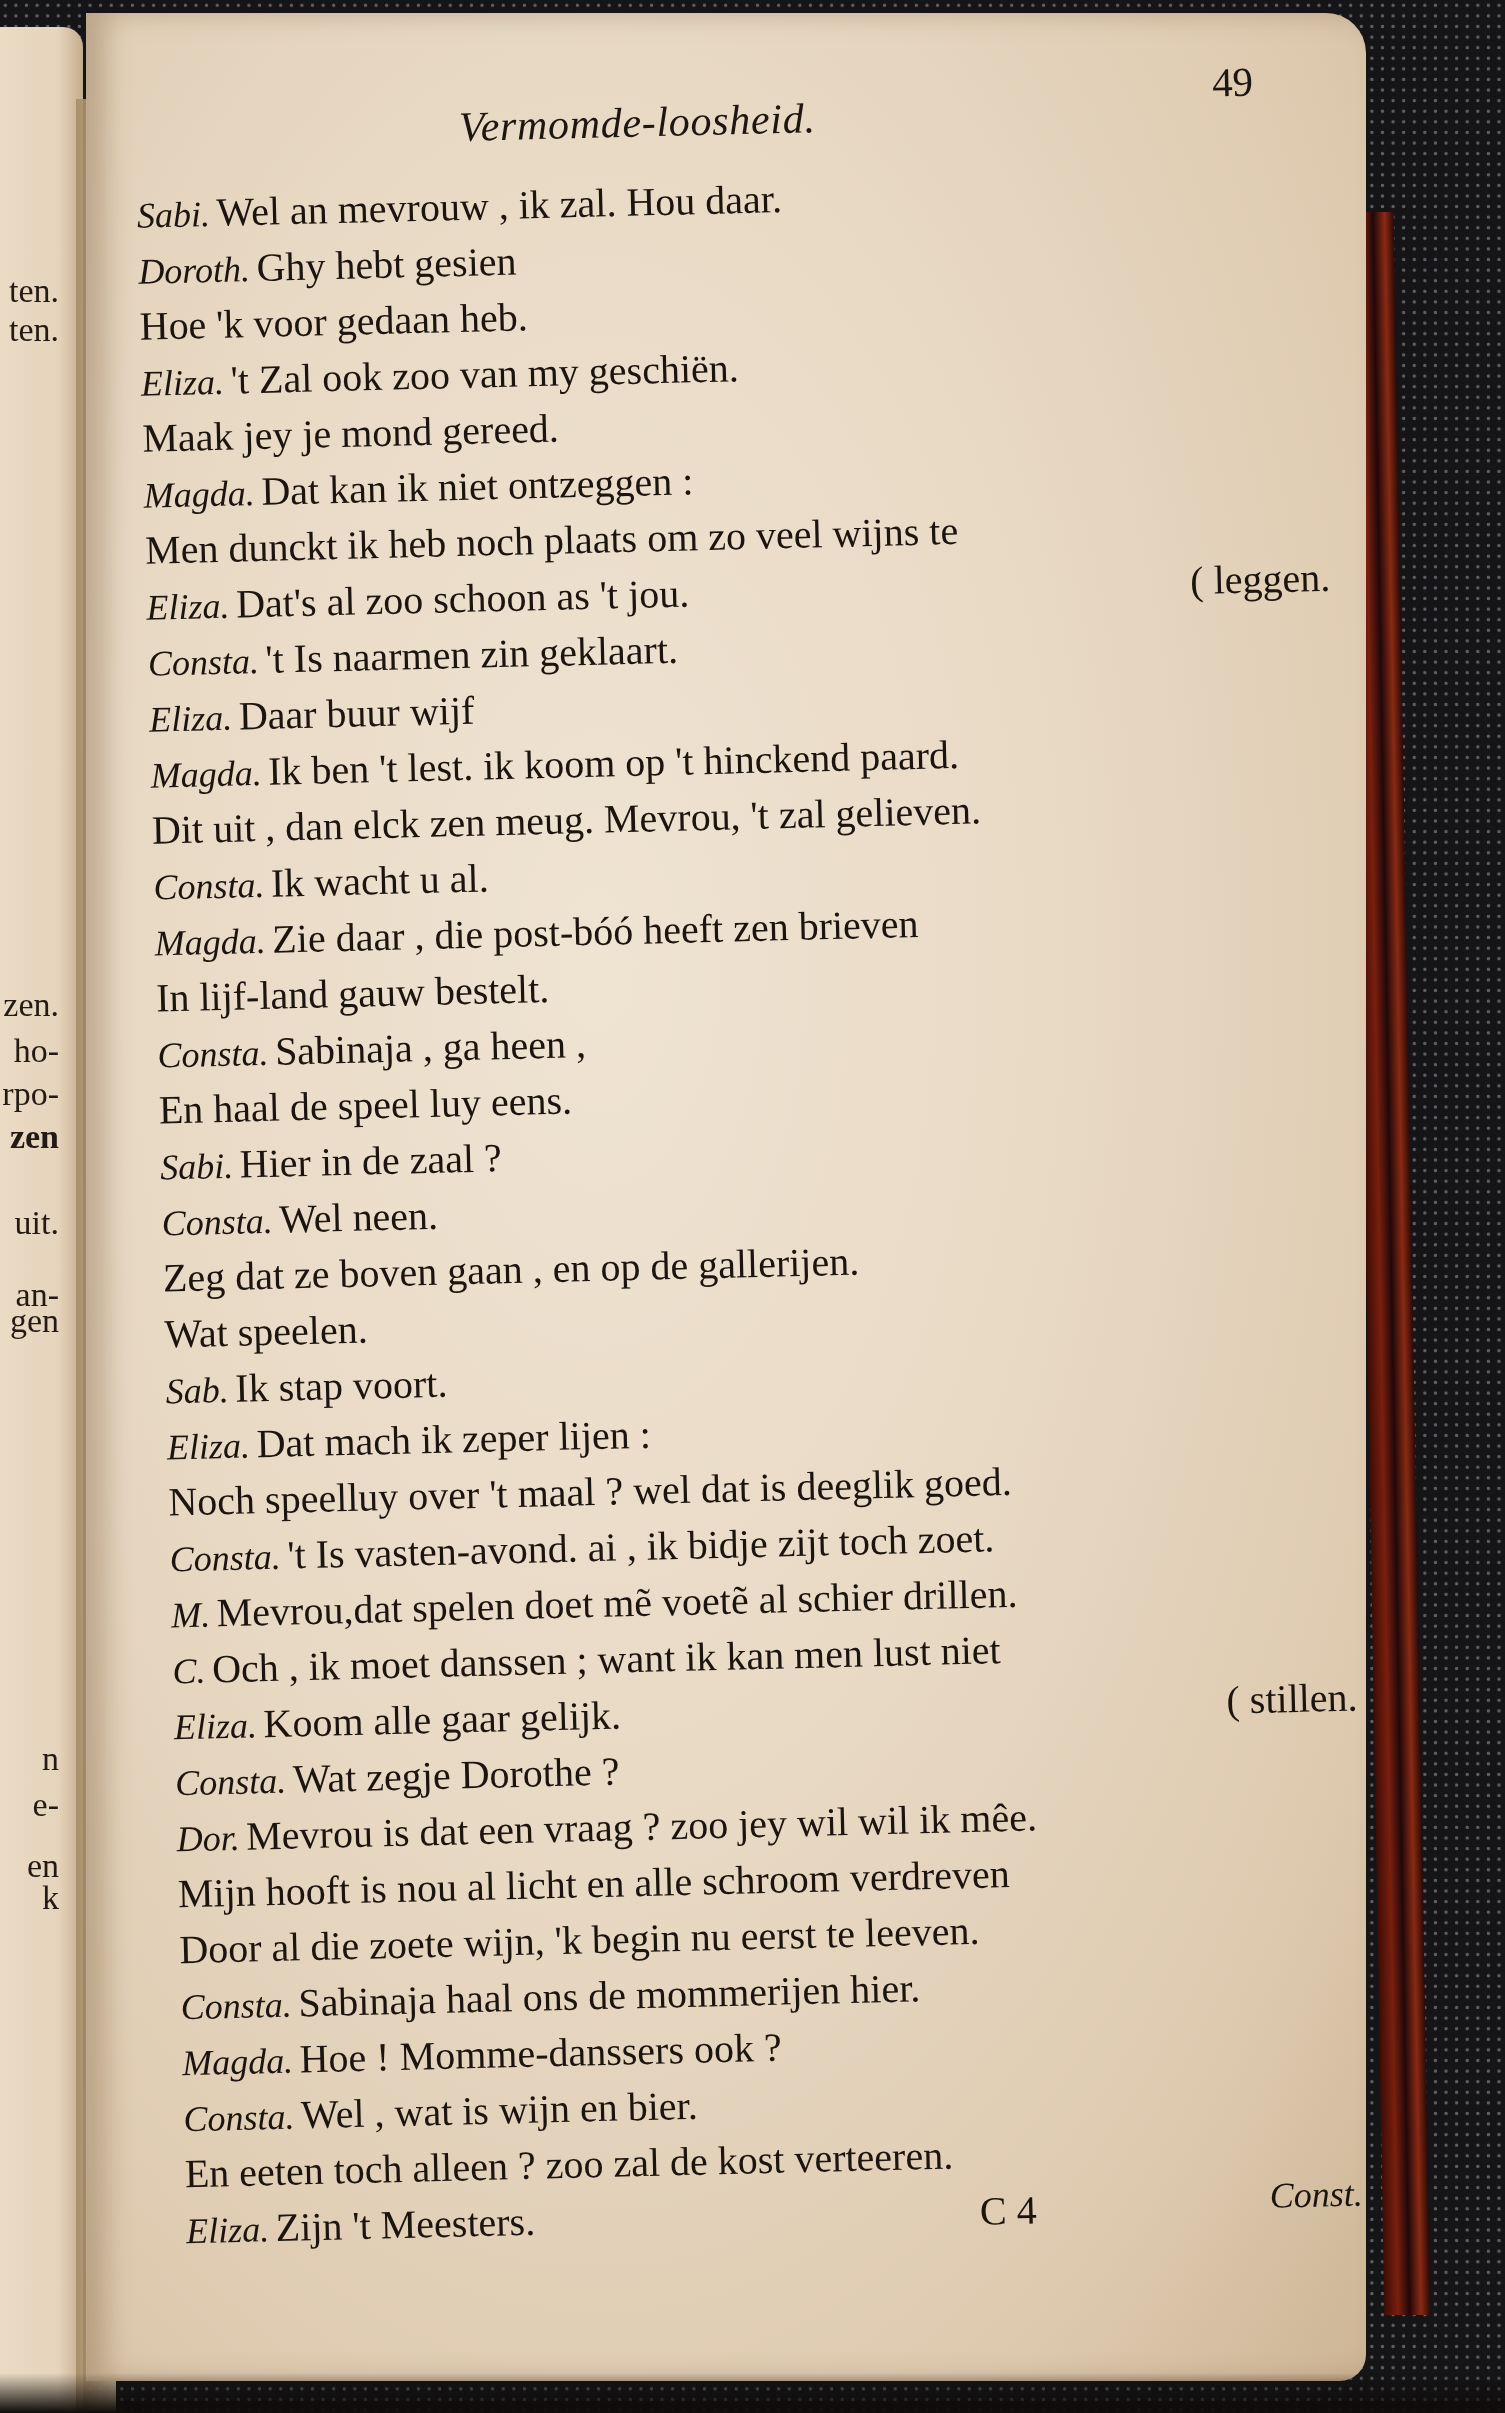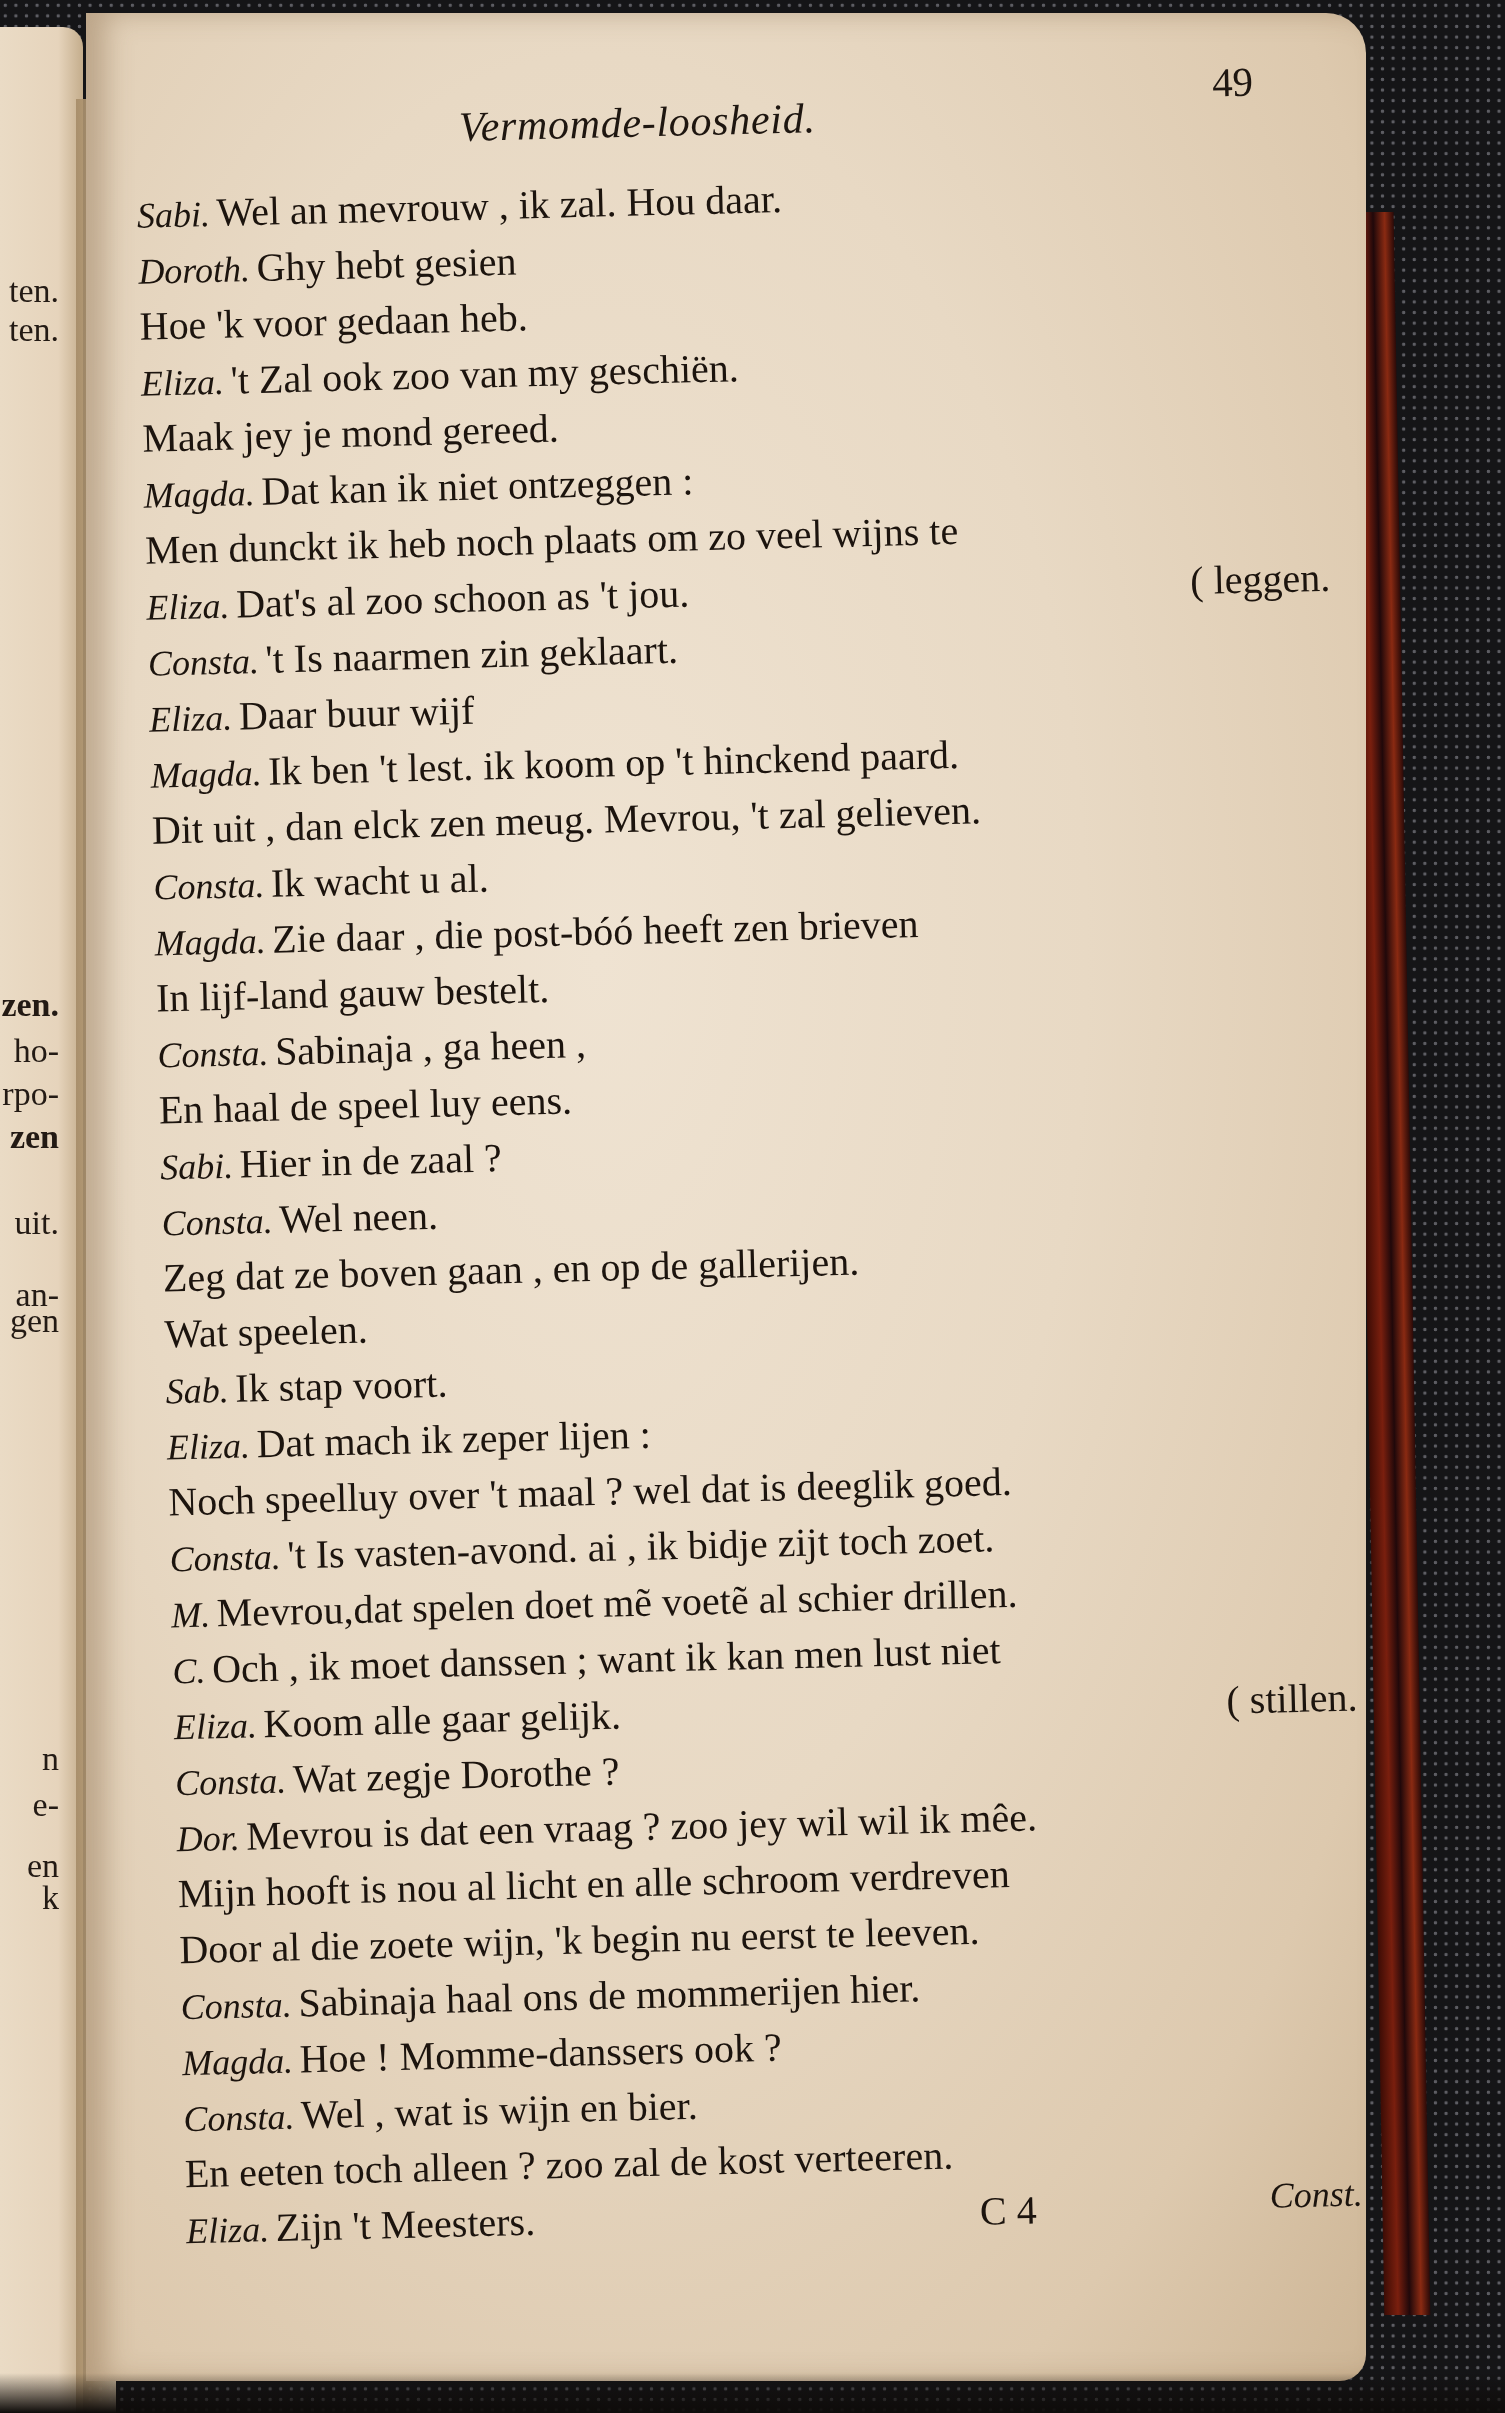--- a/index.html
+++ b/index.html
@@ -83,21 +83,21 @@
   }
 </style>
 </head>
 <body>
 
 <div class="fabric"></div>
 
 <div class="left-page" id="left-page">
     <span class="frag" style="top: 245px;">ten.</span>
     <span class="frag" style="top: 284px;">ten.</span>
-    <span class="frag" style="top: 959px; font-weight: bold;">zen.</span>
+    <span class="frag" style="top: 959px;">zen.</span>
     <span class="frag" style="top: 1005px;">ho-</span>
     <span class="frag" style="top: 1048px;">rpo-</span>
     <span class="frag" style="top: 1091px; font-weight: bold;">zen</span>
     <span class="frag" style="top: 1177px; text-align: center;">uit.</span>
     <span class="frag" style="top: 1220px; margin-top: 29px;">an-</span>
     <span class="frag" style="top: 1263px; margin-top: 12px;">gen</span>
     <span class="frag" style="top: 1713px;">n</span>
     <span class="frag" style="top: 1759px;">e-</span>
     <span class="frag" style="top: 1806px; margin-top: 14px;">en</span>
     <span class="frag" style="top: 1852px;">k</span>

